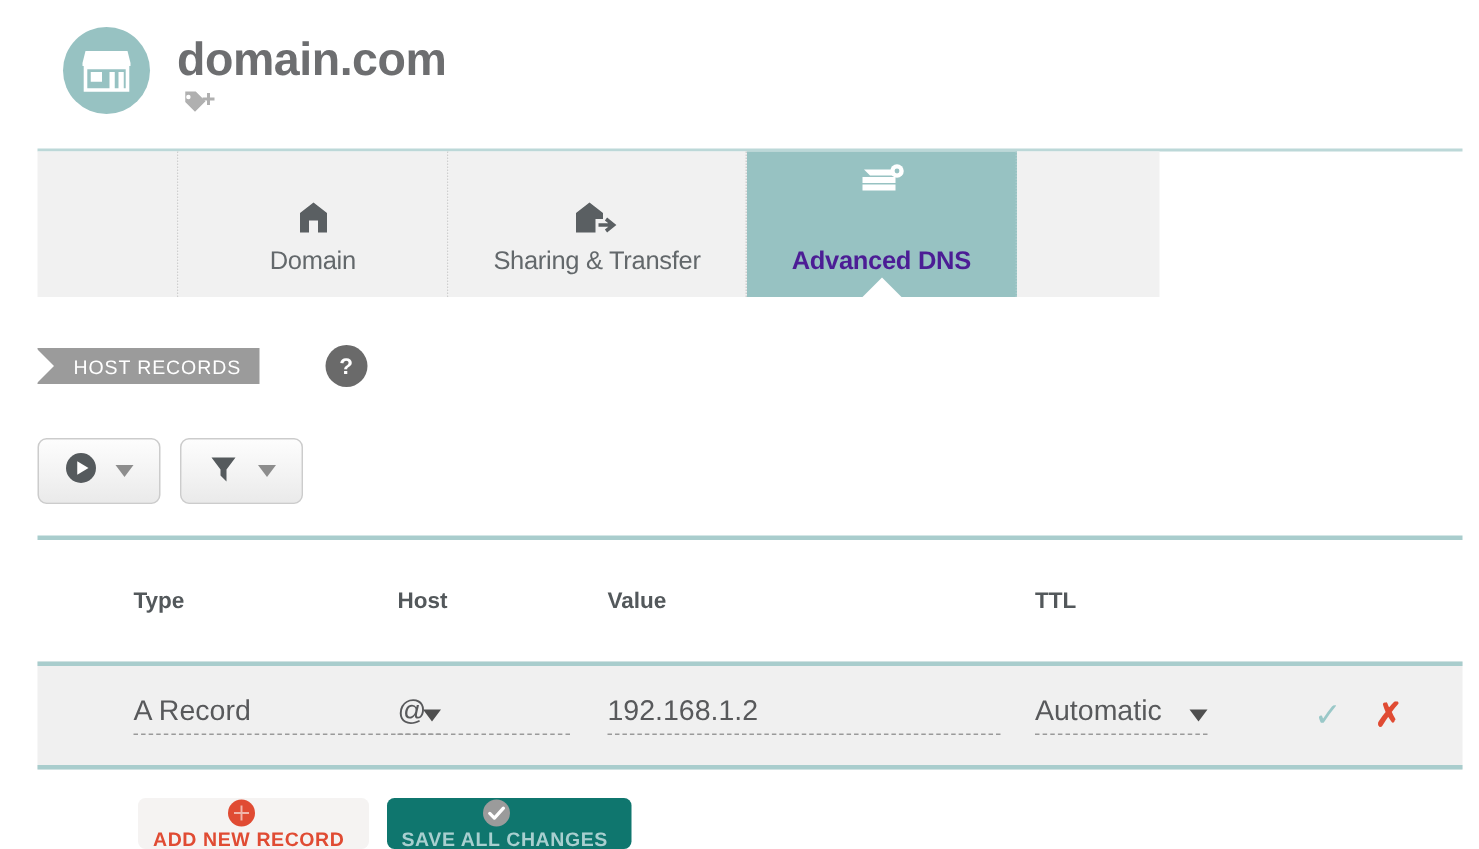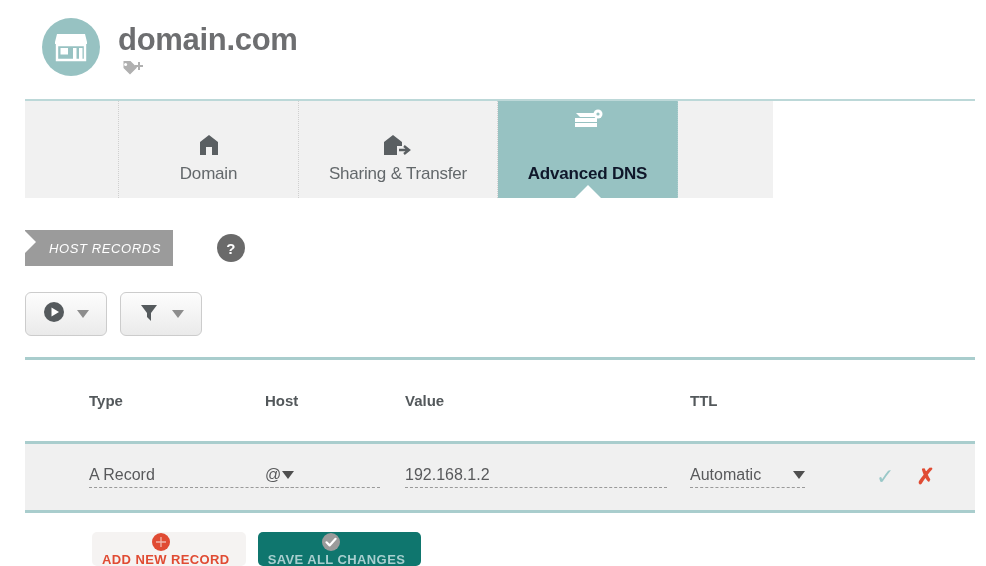--- a/index.html
+++ b/index.html
@@ -41,36 +41,35 @@
   }
   .tab.spacer-left { width: 94px; }
   .tab.spacer-right { width: 95px; border-right: none; }
   .tab.item { width: 180px; }
   .tab.item.wide { width: 199px; }
   .tab-icon { height: 30px; display: flex; align-items: flex-end; justify-content: center; margin-bottom: 7px; }
   .tab-label {
     font-size: 17px; color: #63686b; font-weight: normal; letter-spacing: -0.2px; white-space: nowrap;
   }
   .tab.active { background: #97c2c2; border-right: 1px dotted #a9cccc; }
-  .tab.active .tab-label { color: #0f172a; font-weight: bold; margin-top: 27px; }
+  .tab.active .tab-label { color: #4c1d95; font-weight: bold; margin-top: 27px; }
   .tab.active .notch {
     position: absolute; left: 50%; bottom: 0; transform: translateX(-50%);
     width: 0; height: 0;
     border-left: 13px solid transparent;
     border-right: 13px solid transparent;
     border-bottom: 13px solid #ffffff;
   }
 
   
   .section-row { position: absolute; left: 25px; top: 230px; display: flex; align-items: center; }
   .host-badge {
-    position: relative; height: 36px; background: #9b9b9b; color: #ffffff;
+    position: relative; height: 24px; background: #9b9b9b; color: #ffffff;
     font-size: 13px; letter-spacing: 0.6px; display: flex; align-items: center;
     padding: 0 12px 0 24px;
-    font-style: italic;
   }
   .host-badge::before {
     content: ""; position: absolute; left: -1px; top: 0;
     width: 0; height: 0;
     border-top: 12px solid transparent;
     border-bottom: 12px solid transparent;
     border-left: 12px solid #ffffff;
   }
   .help-dot {
     width: 28px; height: 28px; border-radius: 50%; background: #6a6a6a;
@@ -107,21 +106,21 @@
   }
   .col-type   { width: 240px; padding-left: 64px; }
   .col-host   { width: 140px; }
   .col-value  { width: 285px; }
   .col-ttl    { width: 180px; }
   .col-act    { width: 100px; }
 
   .field {
     position: relative; display: flex; align-items: flex-end; justify-content: space-between;
     border-bottom: 1px dashed #9a9a9a; padding-bottom: 3px;
-    font-size: 16px; color: #58595b;
+    font-size: 19px; color: #58595b;
   }
   .field.w-type { width: 205px; }
   .field.w-host { width: 115px; }
   .field.w-value { width: 262px; }
   .field.w-ttl { width: 115px; }
   .field .sel-caret {
     width: 0; height: 0; margin-bottom: 5px;
     border-left: 6px solid transparent; border-right: 6px solid transparent;
     border-top: 8px solid #4f4f4f;
   }

